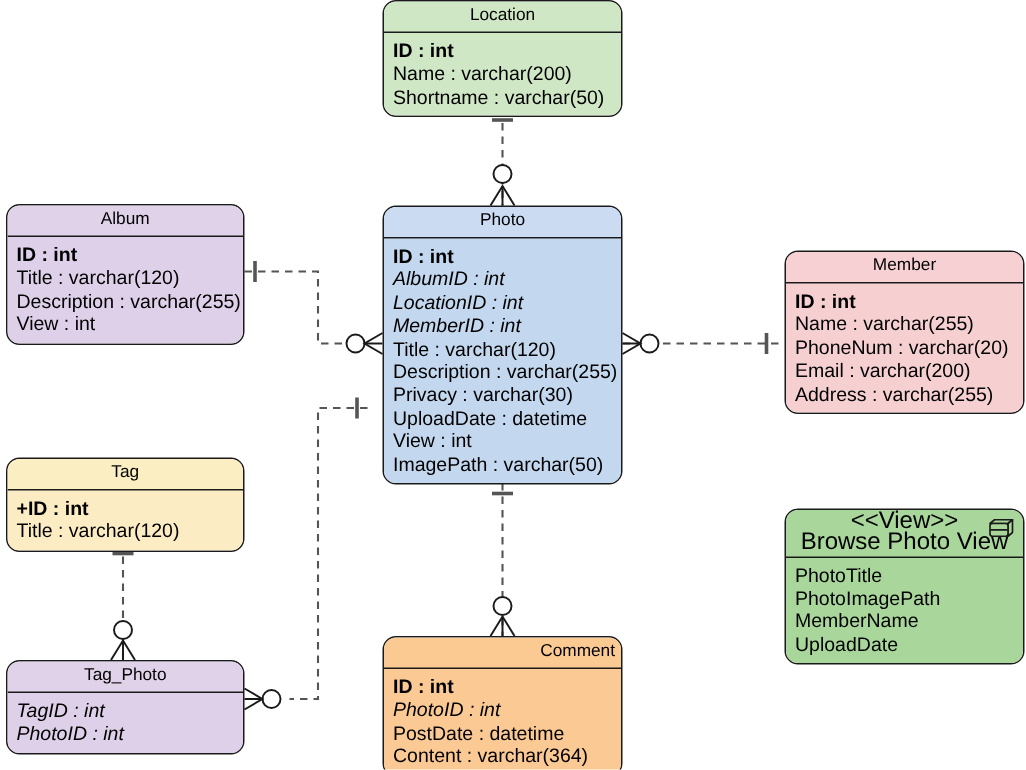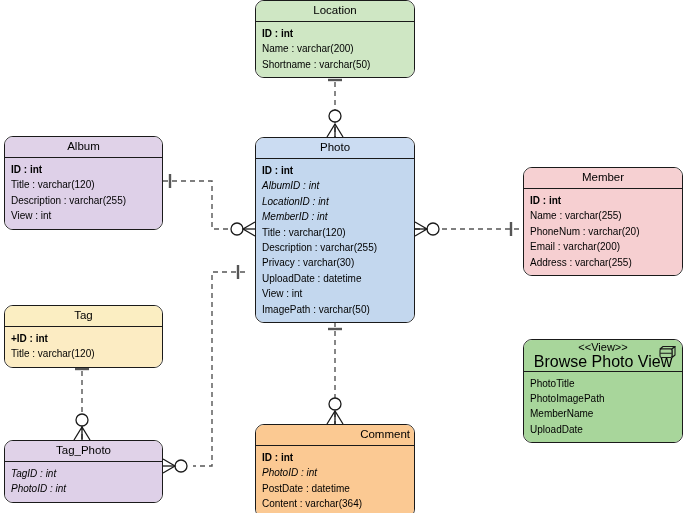--- a/index.html
+++ b/index.html
@@ -41,21 +41,21 @@
     font-size: 11.5px;
     line-height: 15px;
     padding: 2px 4px 3px 4px;
     border-bottom: 1.3px solid #1a1a1a;
     position: relative;
   }
   .ent-body {
     padding: 4px 6px 5px 6px;
   }
   .attr {
-    font-size: 10px;
+    font-size: 13px;
     line-height: 15.4px;
     white-space: nowrap;
   }
   .attr.pk { font-weight: bold; }
   .attr.fk { font-style: italic; }
 
   
   .green  .ent-head { background: #cfe7c4; }
   .green  .ent-body { background: #cfe7c4; }
   .blue   .ent-head { background: #cbdcf2; }
@@ -69,21 +69,21 @@
   .orange .ent-head { background: #fbc992; text-align: right; }
   .orange .ent-body { background: #fbc993; }
   .viewgreen .ent-head { background: #a8d69b; }
   .viewgreen .ent-body { background: #a8d69b; }
 
   .view-head {
     padding-top: 1px;
     padding-bottom: 2px;
   }
   .view-stereotype {
-    font-size: 11px;
+    font-size: 16px;
     line-height: 13.5px;
   }
   .view-title {
     font-size: 16px;
     line-height: 14px;
   }
   .view-icon {
     position: absolute;
     right: 5px;
     top: 5px;

